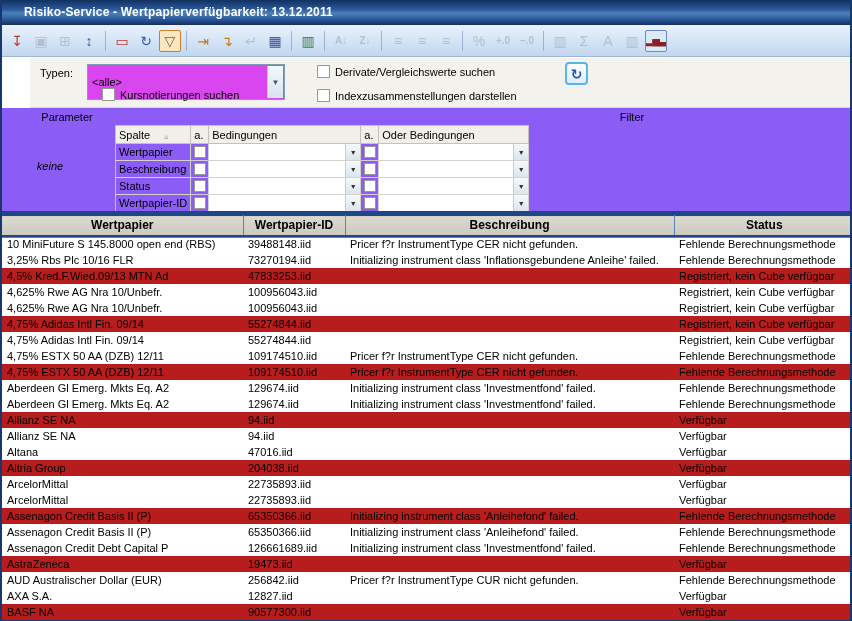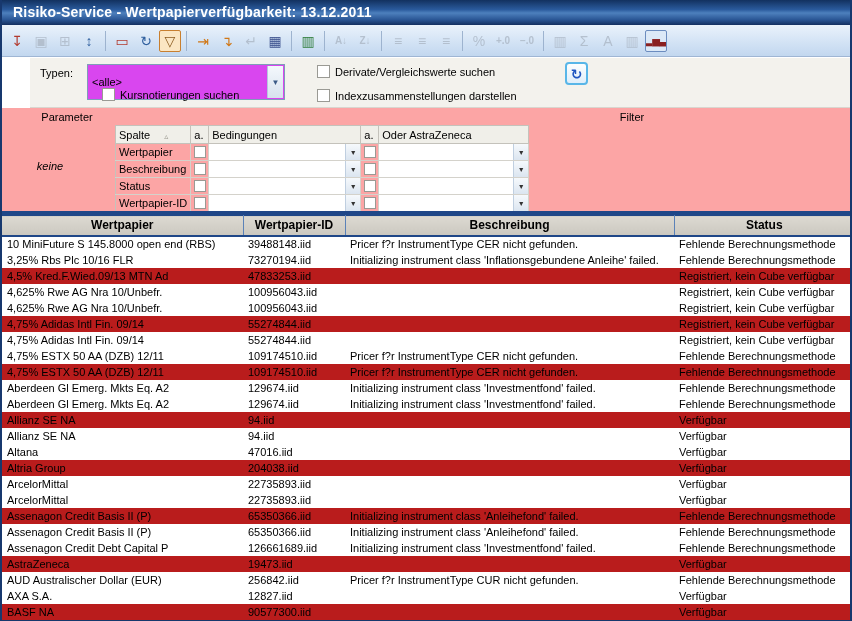--- a/index.html
+++ b/index.html
@@ -7,21 +7,21 @@
   body { font-family:"Liberation Sans","DejaVu Sans",sans-serif; font-size:11px; color:#000; }
   #window {
     position:relative; width:852px; height:621px; overflow:hidden;
     border-left:2px solid #17386e; border-right:2px solid #17386e; border-bottom:1px solid #17386e;
     background:#fff;
   }
   
   #titlebar {
     position:absolute; left:0; top:0; width:100%; height:25px;
     background:linear-gradient(180deg,#12315f 0%,#2a5a9c 38%,#4d80bd 52%,#2b5796 78%,#142f60 100%);
-    color:#fff; font-weight:bold; font-size:14px; line-height:25px; padding-left:11px;
+    color:#fff; font-weight:bold; font-size:12px; line-height:25px; padding-left:22px;
     letter-spacing:.2px; white-space:nowrap;
   }
   
   #toolbar {
     position:absolute; left:0; top:25px; width:100%; height:32px;
     background:linear-gradient(180deg,#eaf2fb 0%,#d3e3f5 55%,#c2d7ef 100%);
     border-bottom:1px solid #9fb6d4; display:flex; align-items:center; padding:0 4px; gap:2px;
   }
   .tb-btn {
     width:22px; height:22px; display:flex; align-items:center; justify-content:center;
@@ -51,21 +51,21 @@
   .checkbox {
     position:absolute; width:13px; height:13px; background:#fff; border:1px solid #9a9a94;
   }
   .cb-label { position:absolute; white-space:nowrap; }
   #refresh-btn {
     position:absolute; left:563px; top:62px; width:23px; height:23px; border:2px solid #58b6e8;
     border-radius:4px; background:linear-gradient(180deg,#fdfefe,#dfeefa);
     display:flex; align-items:center; justify-content:center; color:#2257c0; font-size:14px; font-weight:bold;
   }
   
-  #parampanel { position:absolute; left:0; top:108px; width:100%; height:103px; background:#fca5a5; }
+  #parampanel { position:absolute; left:0; top:108px; width:100%; height:130px; background:#8b5cf6; }
   #param-title { position:absolute; left:20px; top:3px; width:90px; text-align:center; }
   #filter-title { position:absolute; left:560px; top:3px; width:140px; text-align:center; }
   #param-value { position:absolute; left:18px; top:52px; width:60px; text-align:center;font-style:italic; }
   #paramgrid { position:absolute; left:113px; top:17px; border-collapse:collapse; table-layout:fixed; }
   #paramgrid th {
     background:#f0efe9; border:1px solid #c4c2bb; font-weight:normal; text-align:left;
     padding:2px 3px; height:18px; font-size:11px; white-space:nowrap; overflow:hidden;
   }
   #paramgrid td { border:1px solid #d4d2cb; padding:0; height:17px; }
   #paramgrid td.plabel { padding:1px 3px; white-space:nowrap; overflow:hidden; border-left:1px solid #c4c2bb; }
@@ -164,21 +164,21 @@
           <col style="width:152px">
           <col style="width:18px">
           <col style="width:150px">
       </colgroup>
       <thead>
           <tr>
             <th>Spalte<span class="sort-ind">▵</span></th>
             <th>a.</th>
             <th>Bedingungen</th>
             <th>a.</th>
-            <th>Oder AstraZeneca</th>
+            <th>Oder Bedingungen</th>
           </tr>
         </thead>
       <tbody>
           <tr>
             <td class="plabel">Wertpapier</td>
             <td>
               <div class="grid-cb"></div>
             </td>
             <td>
               <div class="grid-combo">

